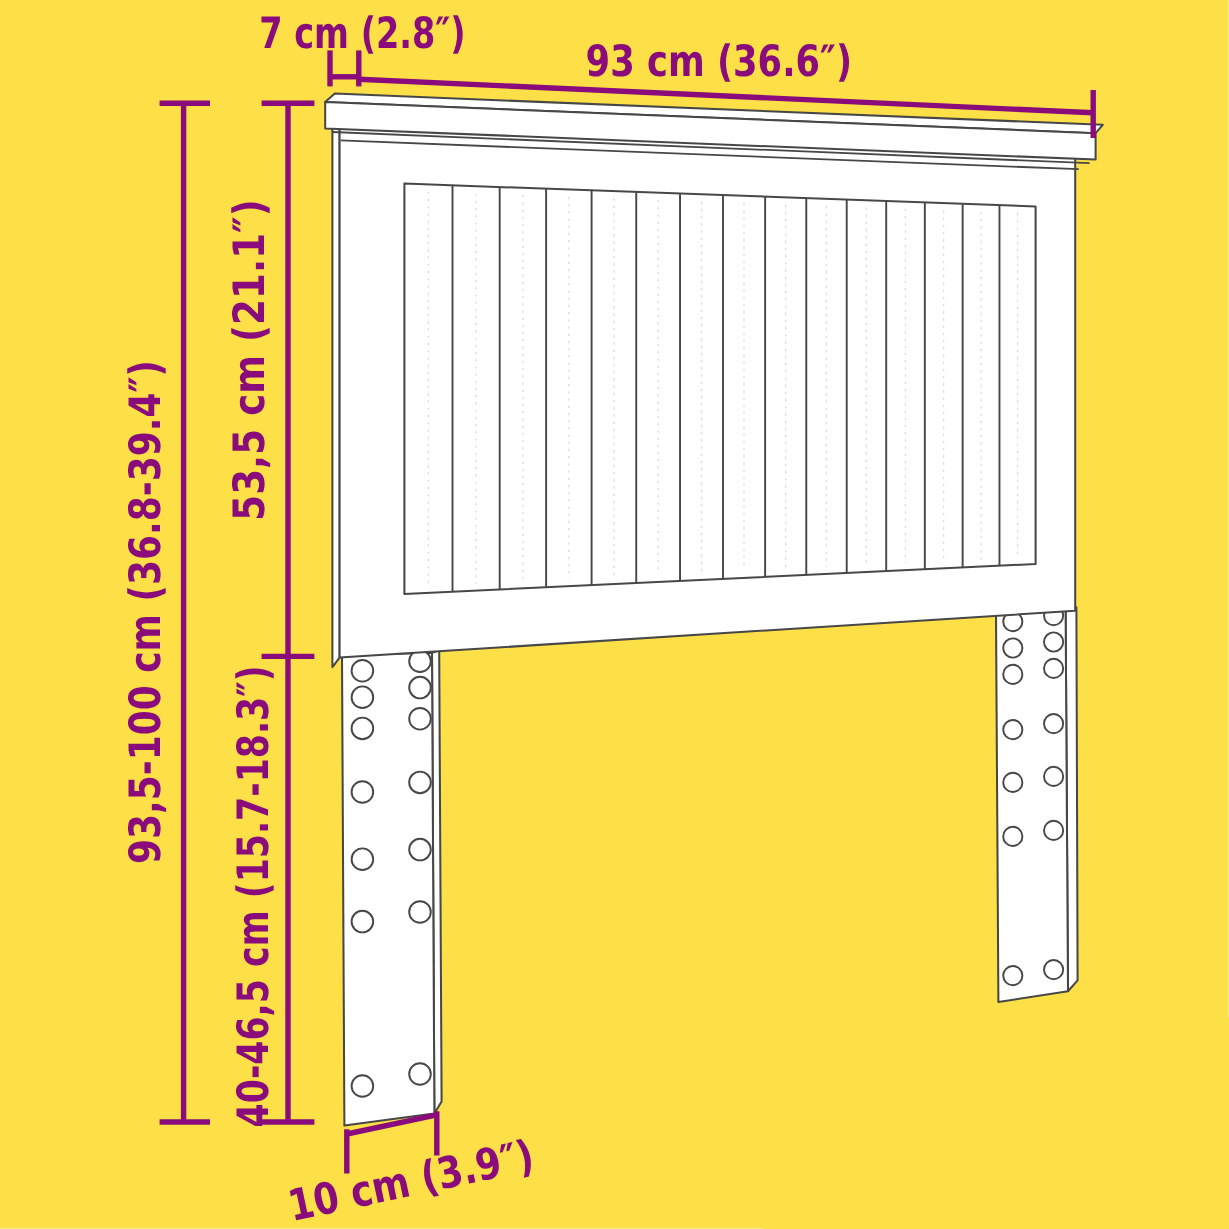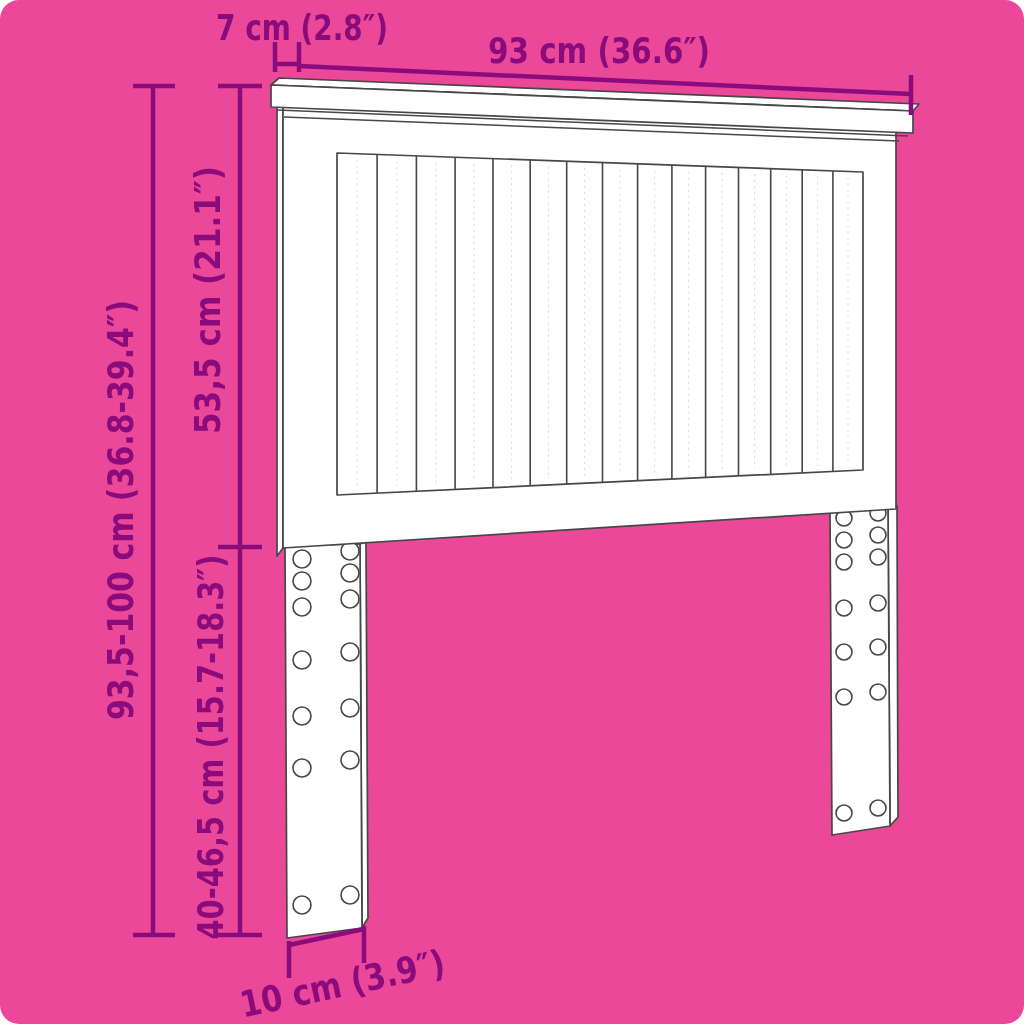--- a/index.html
+++ b/index.html
@@ -11,21 +11,21 @@
   .slat-line{fill:none;stroke:var(--line);stroke-width:1.6;}
   .seam-line{fill:none;stroke:#d9d9d9;stroke-width:1;stroke-dasharray:2 4;}
   .hole{fill:#ffffff;stroke:var(--line);stroke-width:1.6;}
   .dim{fill:none;stroke:var(--accent);stroke-width:4.5;stroke-linecap:butt;}
   .dim-label{font-family:"DejaVu Sans",sans-serif;font-weight:bold;font-size:36px;
              fill:var(--accent);}
 </style>
 </head>
 <body>
 
-<div class="stage" style="--accent: #8A0C7C; --line: #474747; background: #ec4899; border-radius: 19px;">
+<div class="stage" style="--accent: #8A0C7C; --line: #474747; background: #fde047;">
 <svg width="1024" height="1024" viewBox="0 0 1024 1024">
 
   <g>
     <path class="struct" d="M360,544 L366,542 L368,918 L362,928 Z"></path>
     <path class="struct" d="M285,546 L360,544 L362,928 L287,938 Z"></path>
     <g>
           <circle cx="302" cy="559" r="9" class="hole"></circle>
           <circle cx="302" cy="581" r="9" class="hole"></circle>
           <circle cx="302" cy="607" r="9" class="hole"></circle>
           <circle cx="302" cy="660" r="9" class="hole"></circle>

